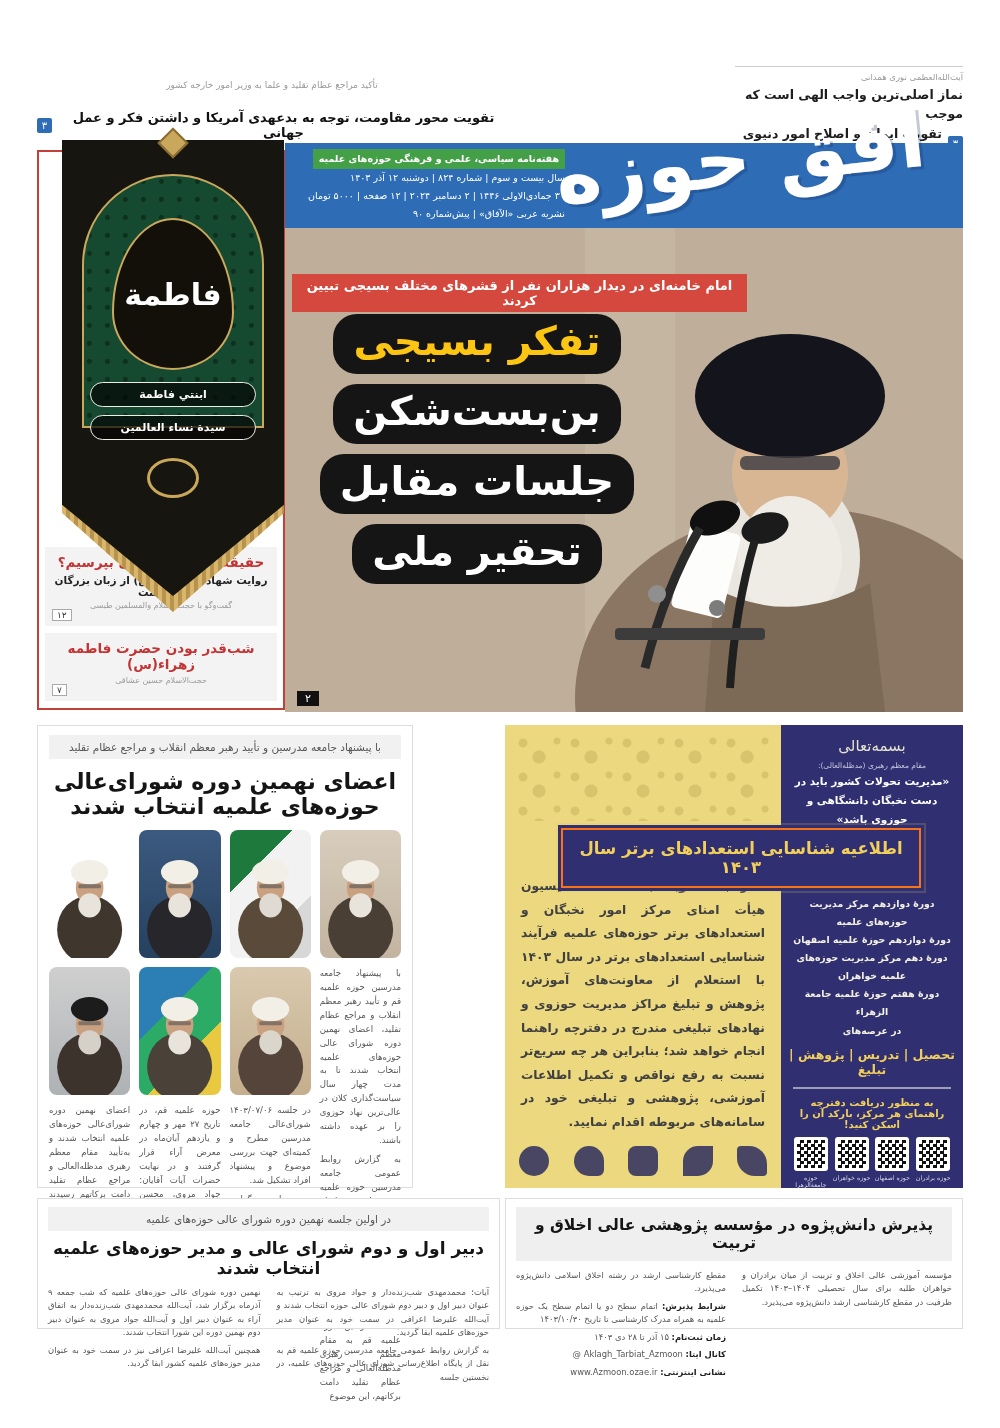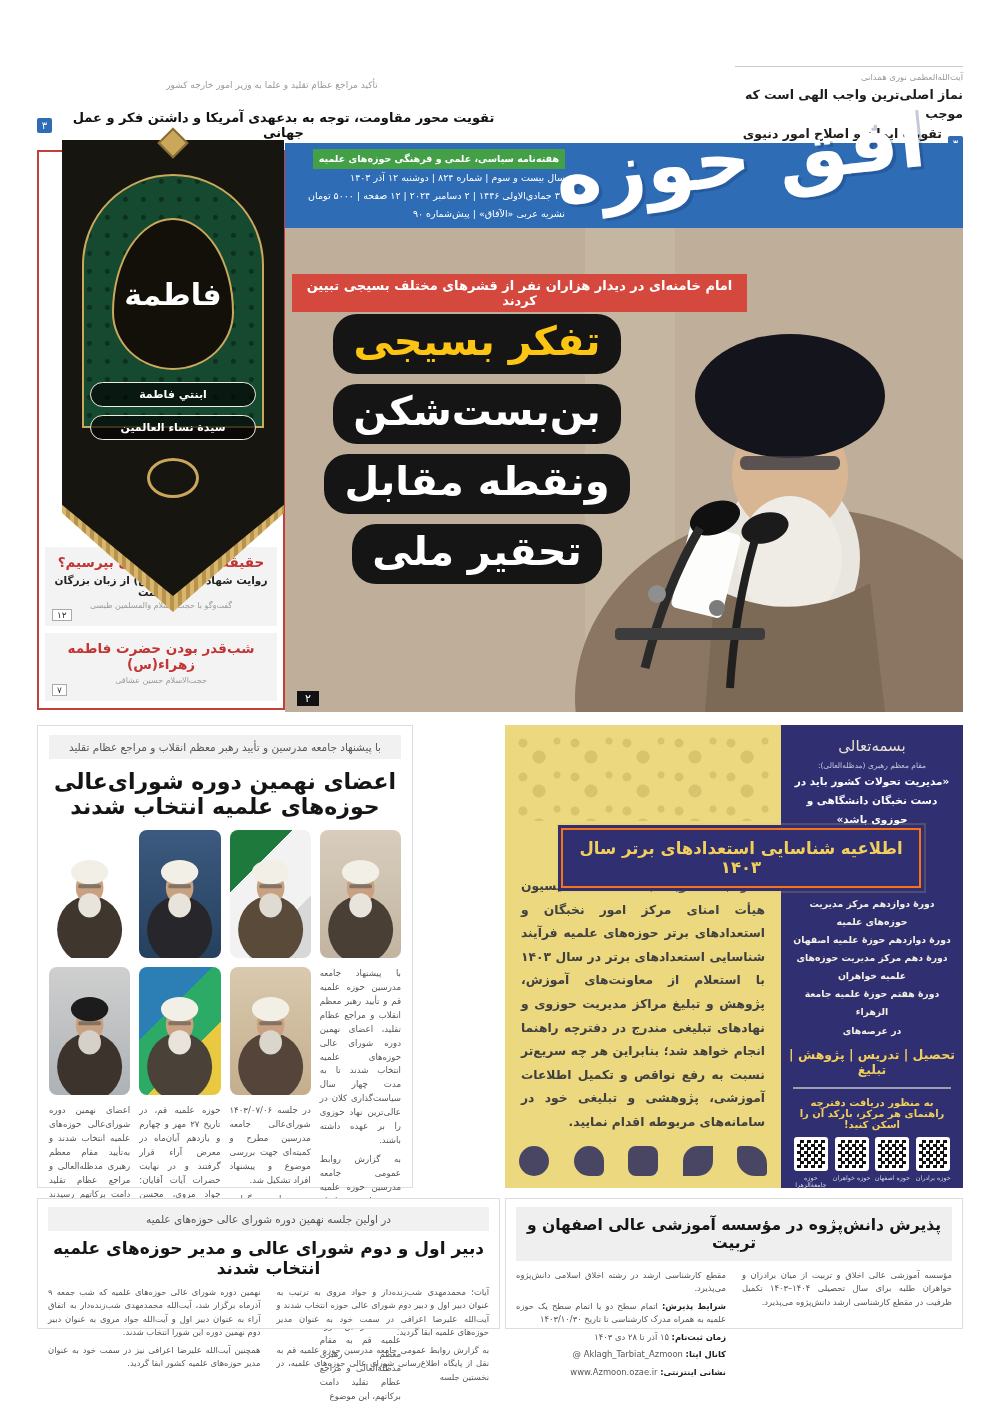--- a/index.html
+++ b/index.html
@@ -170,21 +170,21 @@
       <path d="M415 300 Q380 360 360 440" stroke="#2a2a2a" stroke-width="9" fill="none"></path>
       <path d="M470 312 Q450 380 445 460" stroke="#202020" stroke-width="8" fill="none"></path>
       <rect x="330" y="400" width="150" height="12" rx="4" fill="#3c3c3c"></rect>
       <circle cx="372" cy="366" r="9" fill="#8f8f8f"></circle>
       <circle cx="432" cy="380" r="8" fill="#7c7c7c"></circle>
     </svg>
     <div class="hero-kicker">امام خامنه‌ای در دیدار هزاران نفر از قشرهای مختلف بسیجی تبیین کردند</div>
     <div class="headline">
       <span class="hl-line hl-yellow">تفکر بسیجی</span><br>
       <span class="hl-line hl-white">بن‌بست‌شکن</span><br>
-      <span class="hl-line hl-white">ونقطه مقابل</span><br>
+      <span class="hl-line hl-white">جلسات مقابل</span><br>
       <span class="hl-line hl-white">تحقیر ملی</span>
     </div>
     <div class="hero-page">۲</div>
   </div>
 
   <div class="news-box">
     <div class="news-items">
       <div class="news-item">
         <div class="ni-title">حقیقت را از چه کسی بپرسیم؟</div>
         <div class="ni-sub">روایت شهادت فاطمه(س) از زبان بزرگان اهل‌سنت</div>
@@ -379,21 +379,21 @@
         <p>به گزارش روابط عمومی جامعه مدرسین حوزه علمیه قم به نقل از پایگاه اطلاع‌رسانی شورای عالی حوزه‌های علمیه، در نخستین جلسه</p>
       </div>
       <div>
         <p>نهمین دوره شورای عالی حوزه‌های علمیه که شب جمعه ۹ آذرماه برگزار شد، آیت‌الله محمدمهدی شب‌زنده‌دار به اتفاق آراء به عنوان دبیر اول و آیت‌الله جواد مروی به عنوان دبیر دوم نهمین دوره این شورا انتخاب شدند.</p>
         <p>همچنین آیت‌الله علیرضا اعرافی نیز در سمت خود به عنوان مدیر حوزه‌های علمیه کشور ابقا گردید.</p>
       </div>
     </div>
   </div>
 
   <div class="bottom-right framed">
-    <div class="br-titlebar">پذیرش دانش‌پژوه در مؤسسه آموزشی عالی اصفهان و تربیت</div>
+    <div class="br-titlebar">پذیرش دانش‌پژوه در مؤسسه پژوهشی عالی اخلاق و تربیت</div>
     <div class="two-col">
       <div>
         <p>مؤسسه آموزشی عالی اخلاق و تربیت از میان برادران و خواهران طلبه برای سال تحصیلی ۱۴۰۴–۱۴۰۳ تکمیل ظرفیت در مقطع کارشناسی ارشد دانش‌پژوه می‌پذیرد.</p>
       </div>
       <div>
         <p>مقطع کارشناسی ارشد در رشته اخلاق اسلامی دانش‌پژوه می‌پذیرد.</p>
         <p>
           <span class="lbl">شرایط پذیرش:</span>
           <span>اتمام سطح دو یا اتمام سطح یک حوزه علمیه به همراه مدرک کارشناسی تا تاریخ ۱۴۰۳/۱۰/۳۰</span>
         </p>

